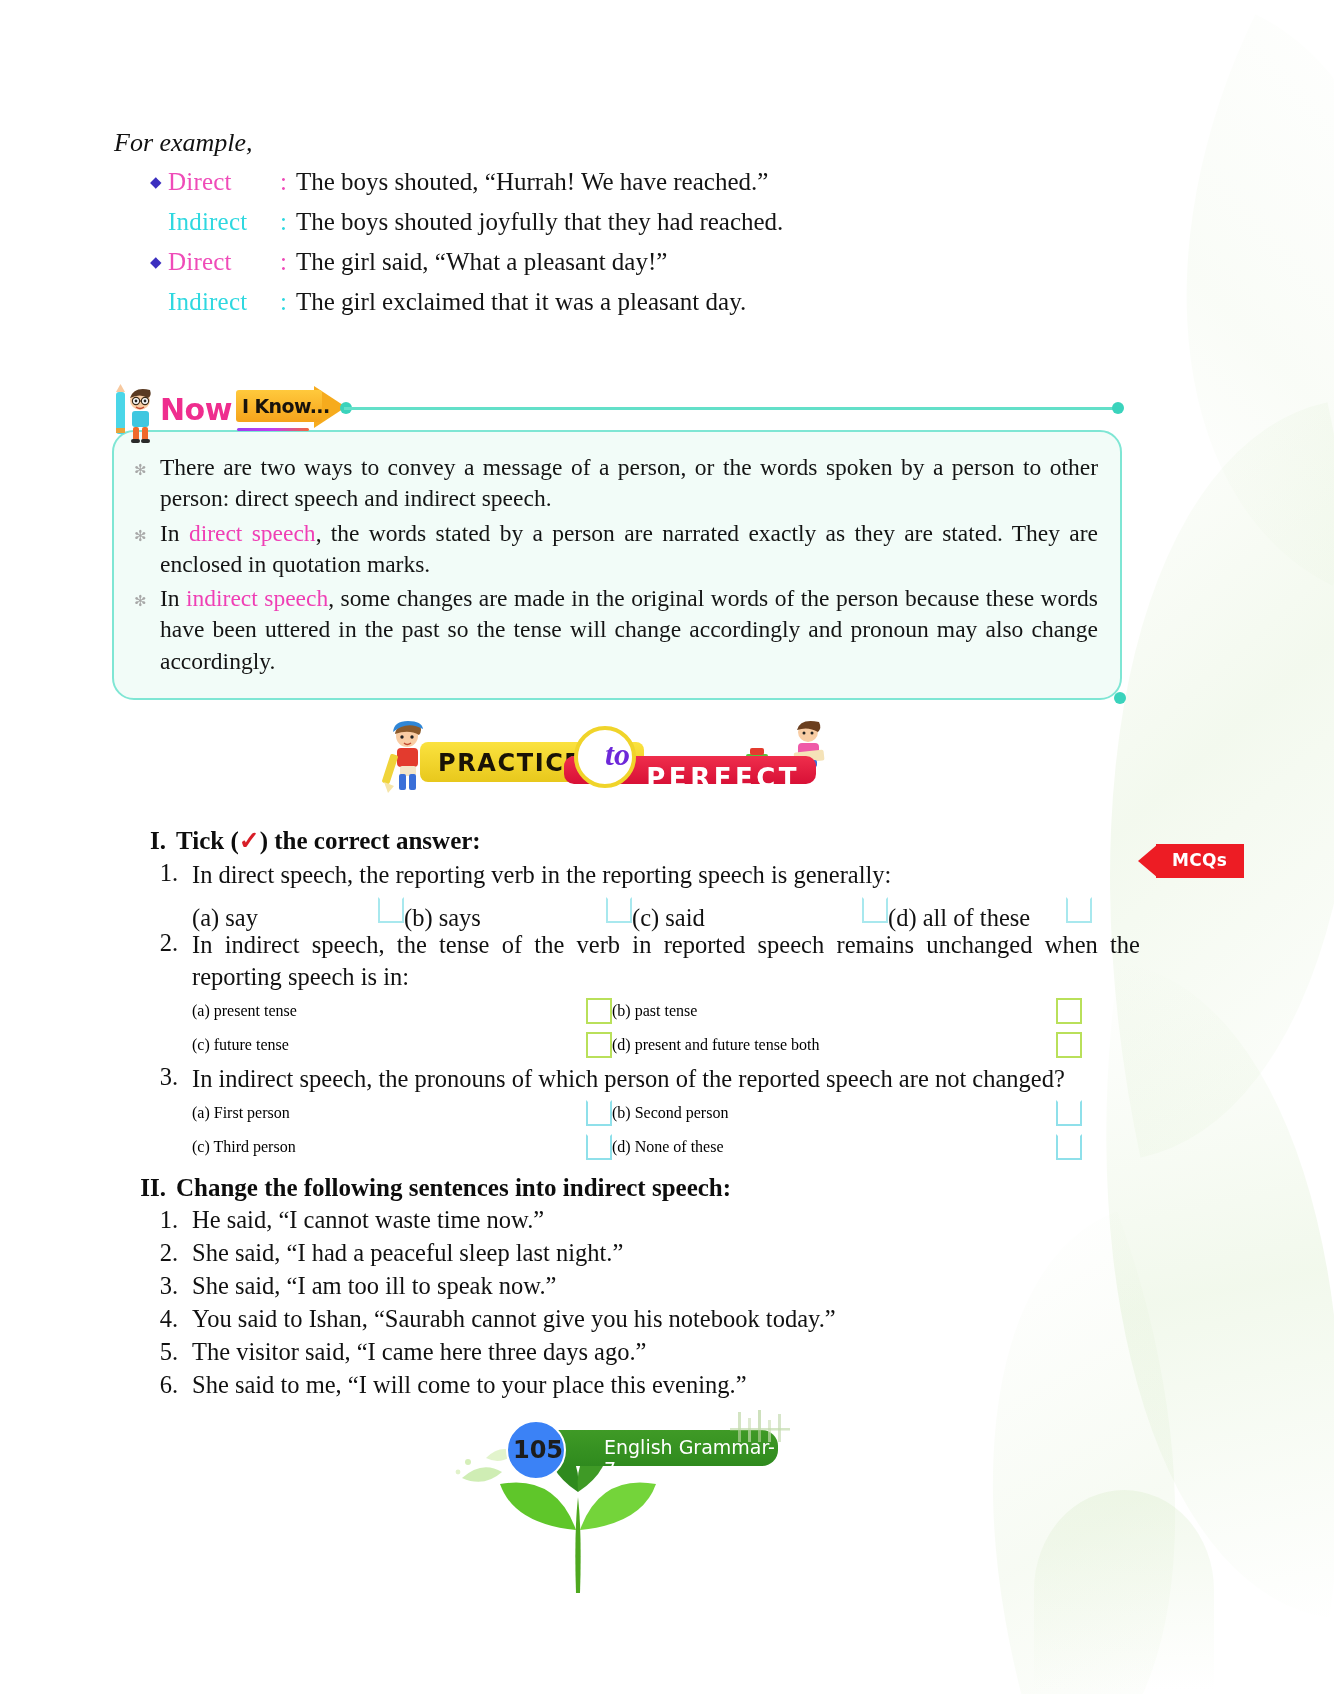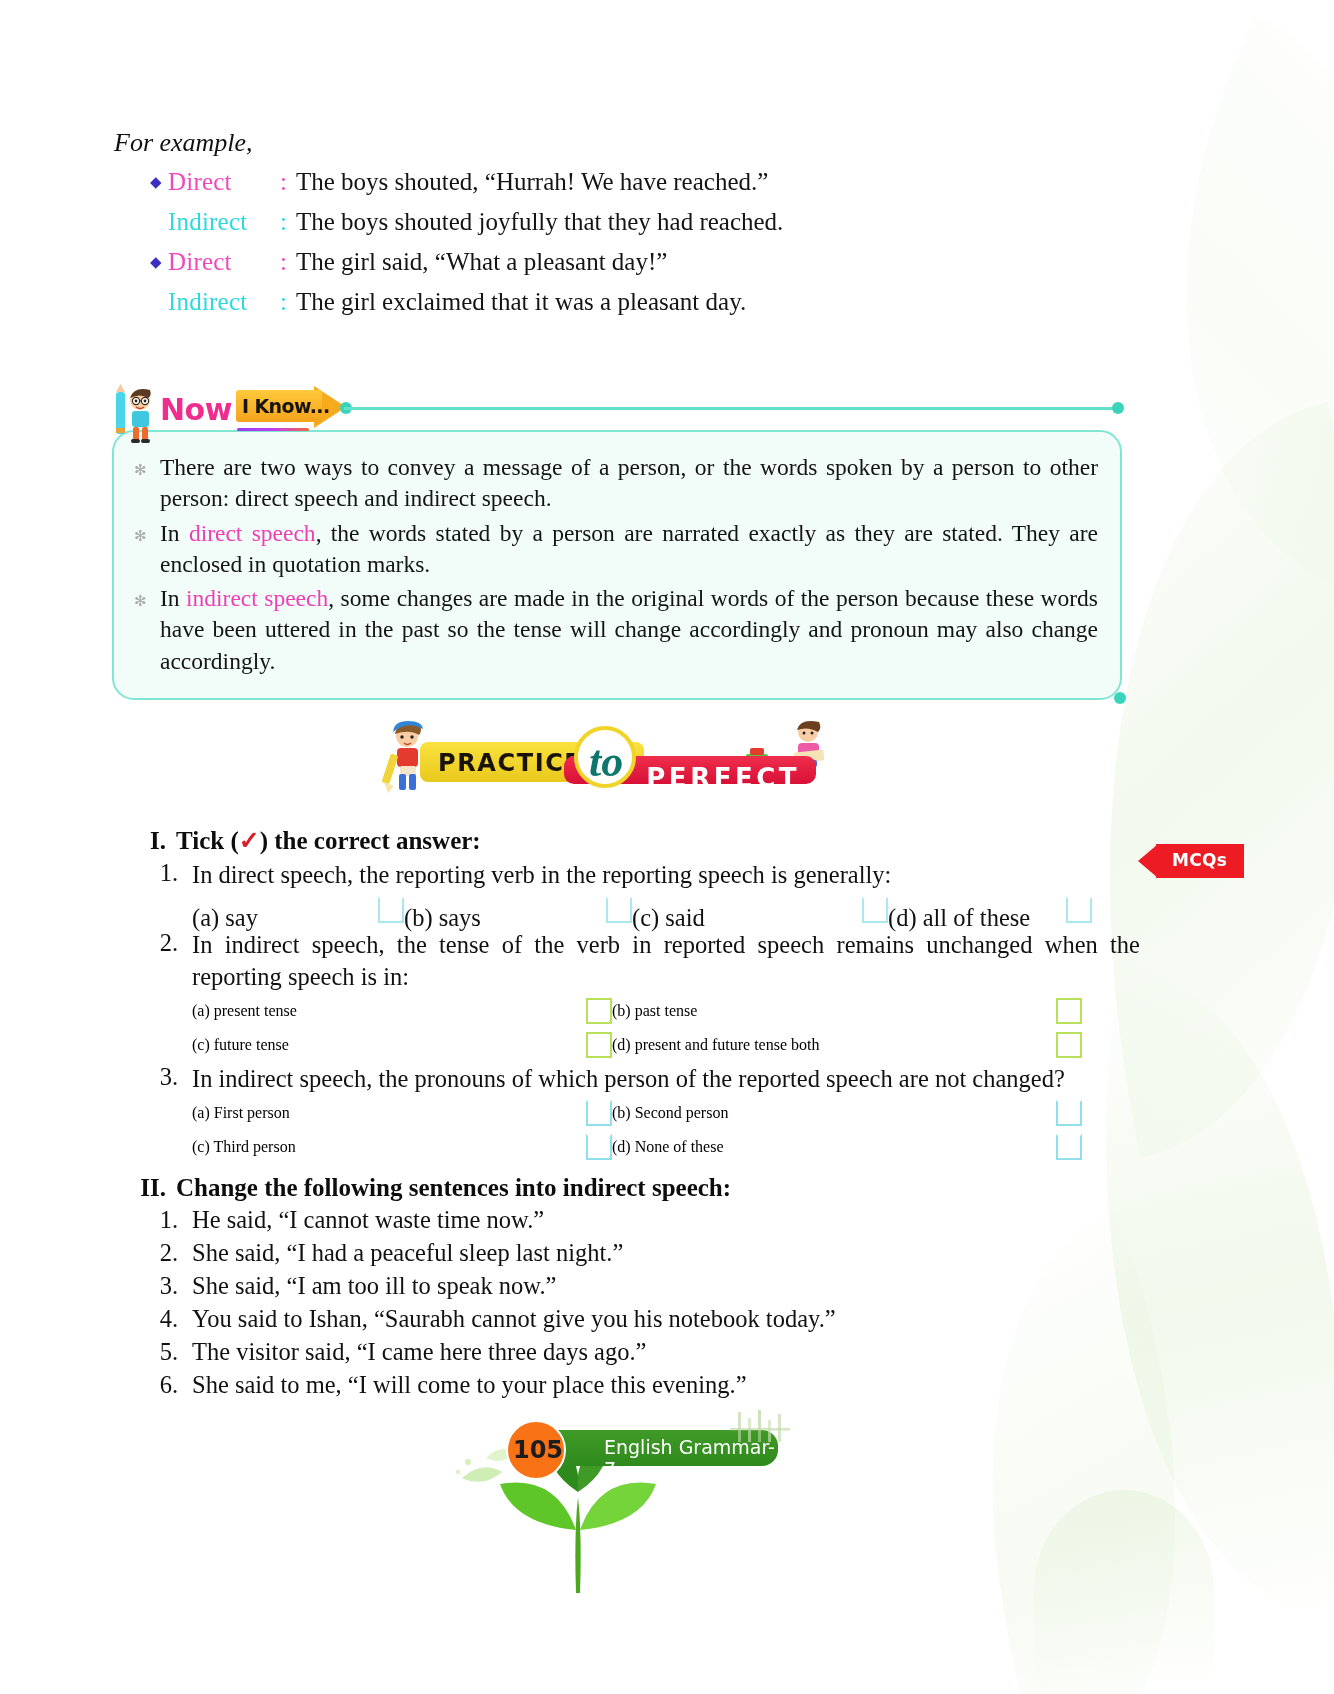--- a/index.html
+++ b/index.html
@@ -157,23 +157,23 @@
     position:absolute; left:18px; top:7px;
     font-family:"DejaVu Sans", sans-serif; font-weight:bold; font-size:24px;
     color:#191306; letter-spacing:1.6px;
   }
   .pb-to {
     position:absolute; left:196px; top:14px; width:62px; height:62px;
     background:#ffffff; border:4px solid #f0d42a; border-radius:50%;
     z-index:4;
   }
   .pb-to .lbl {
-    position:absolute; left:11px; top:6px;
+    position:absolute; left:27px; top:6px;
     font-family:"Liberation Serif", serif; font-style:italic; font-weight:bold;
-    font-size:44px; color:#0f766e;
+    font-size:32px; color:#6d28d9;
   }
   .pb-perfect {
     position:absolute; left:186px; top:44px; width:252px; height:28px;
     background: linear-gradient(180deg,#ef2e4c 0%, #d81036 100%);
     border-radius:10px; z-index:2;
   }
   .pb-perfect .lbl {
     position:absolute; right:16px; top:7px;
     font-family:"DejaVu Sans", sans-serif; font-weight:bold; font-size:26px;
     color:#ffffff; letter-spacing:3.5px;
@@ -267,21 +267,21 @@
     position:absolute; left:556px; top:30px; width:222px; height:36px;
     background: linear-gradient(180deg,#3f9a26 0%, #2f8a1e 100%);
     border-radius:0 16px 16px 0;
   }
   .f-ribbon .lbl {
     position:absolute; left:48px; top:6px;
     font-family:"DejaVu Sans", sans-serif; font-size:19px; color:#ffffff;
   }
   .f-circle {
     position:absolute; left:506px; top:20px; width:60px; height:60px;
-    background:#f97316; border-radius:50%; z-index:5;
+    background:#3b82f6; border-radius:50%; z-index:5;
     border:2px solid #ffffff;
   }
   .f-circle .lbl {
     position:absolute; left:0; top:14px; width:60px; text-align:center;
     font-family:"DejaVu Sans", sans-serif; font-weight:bold; font-size:24px;
     color:#1d1d1d;
   }
   .f-grass { position:absolute; left:730px; top:8px; width:70px; height:40px; opacity:.8; }
   .f-fade {
     position:absolute; right:120px; top:90px; width:180px; height:200px;

